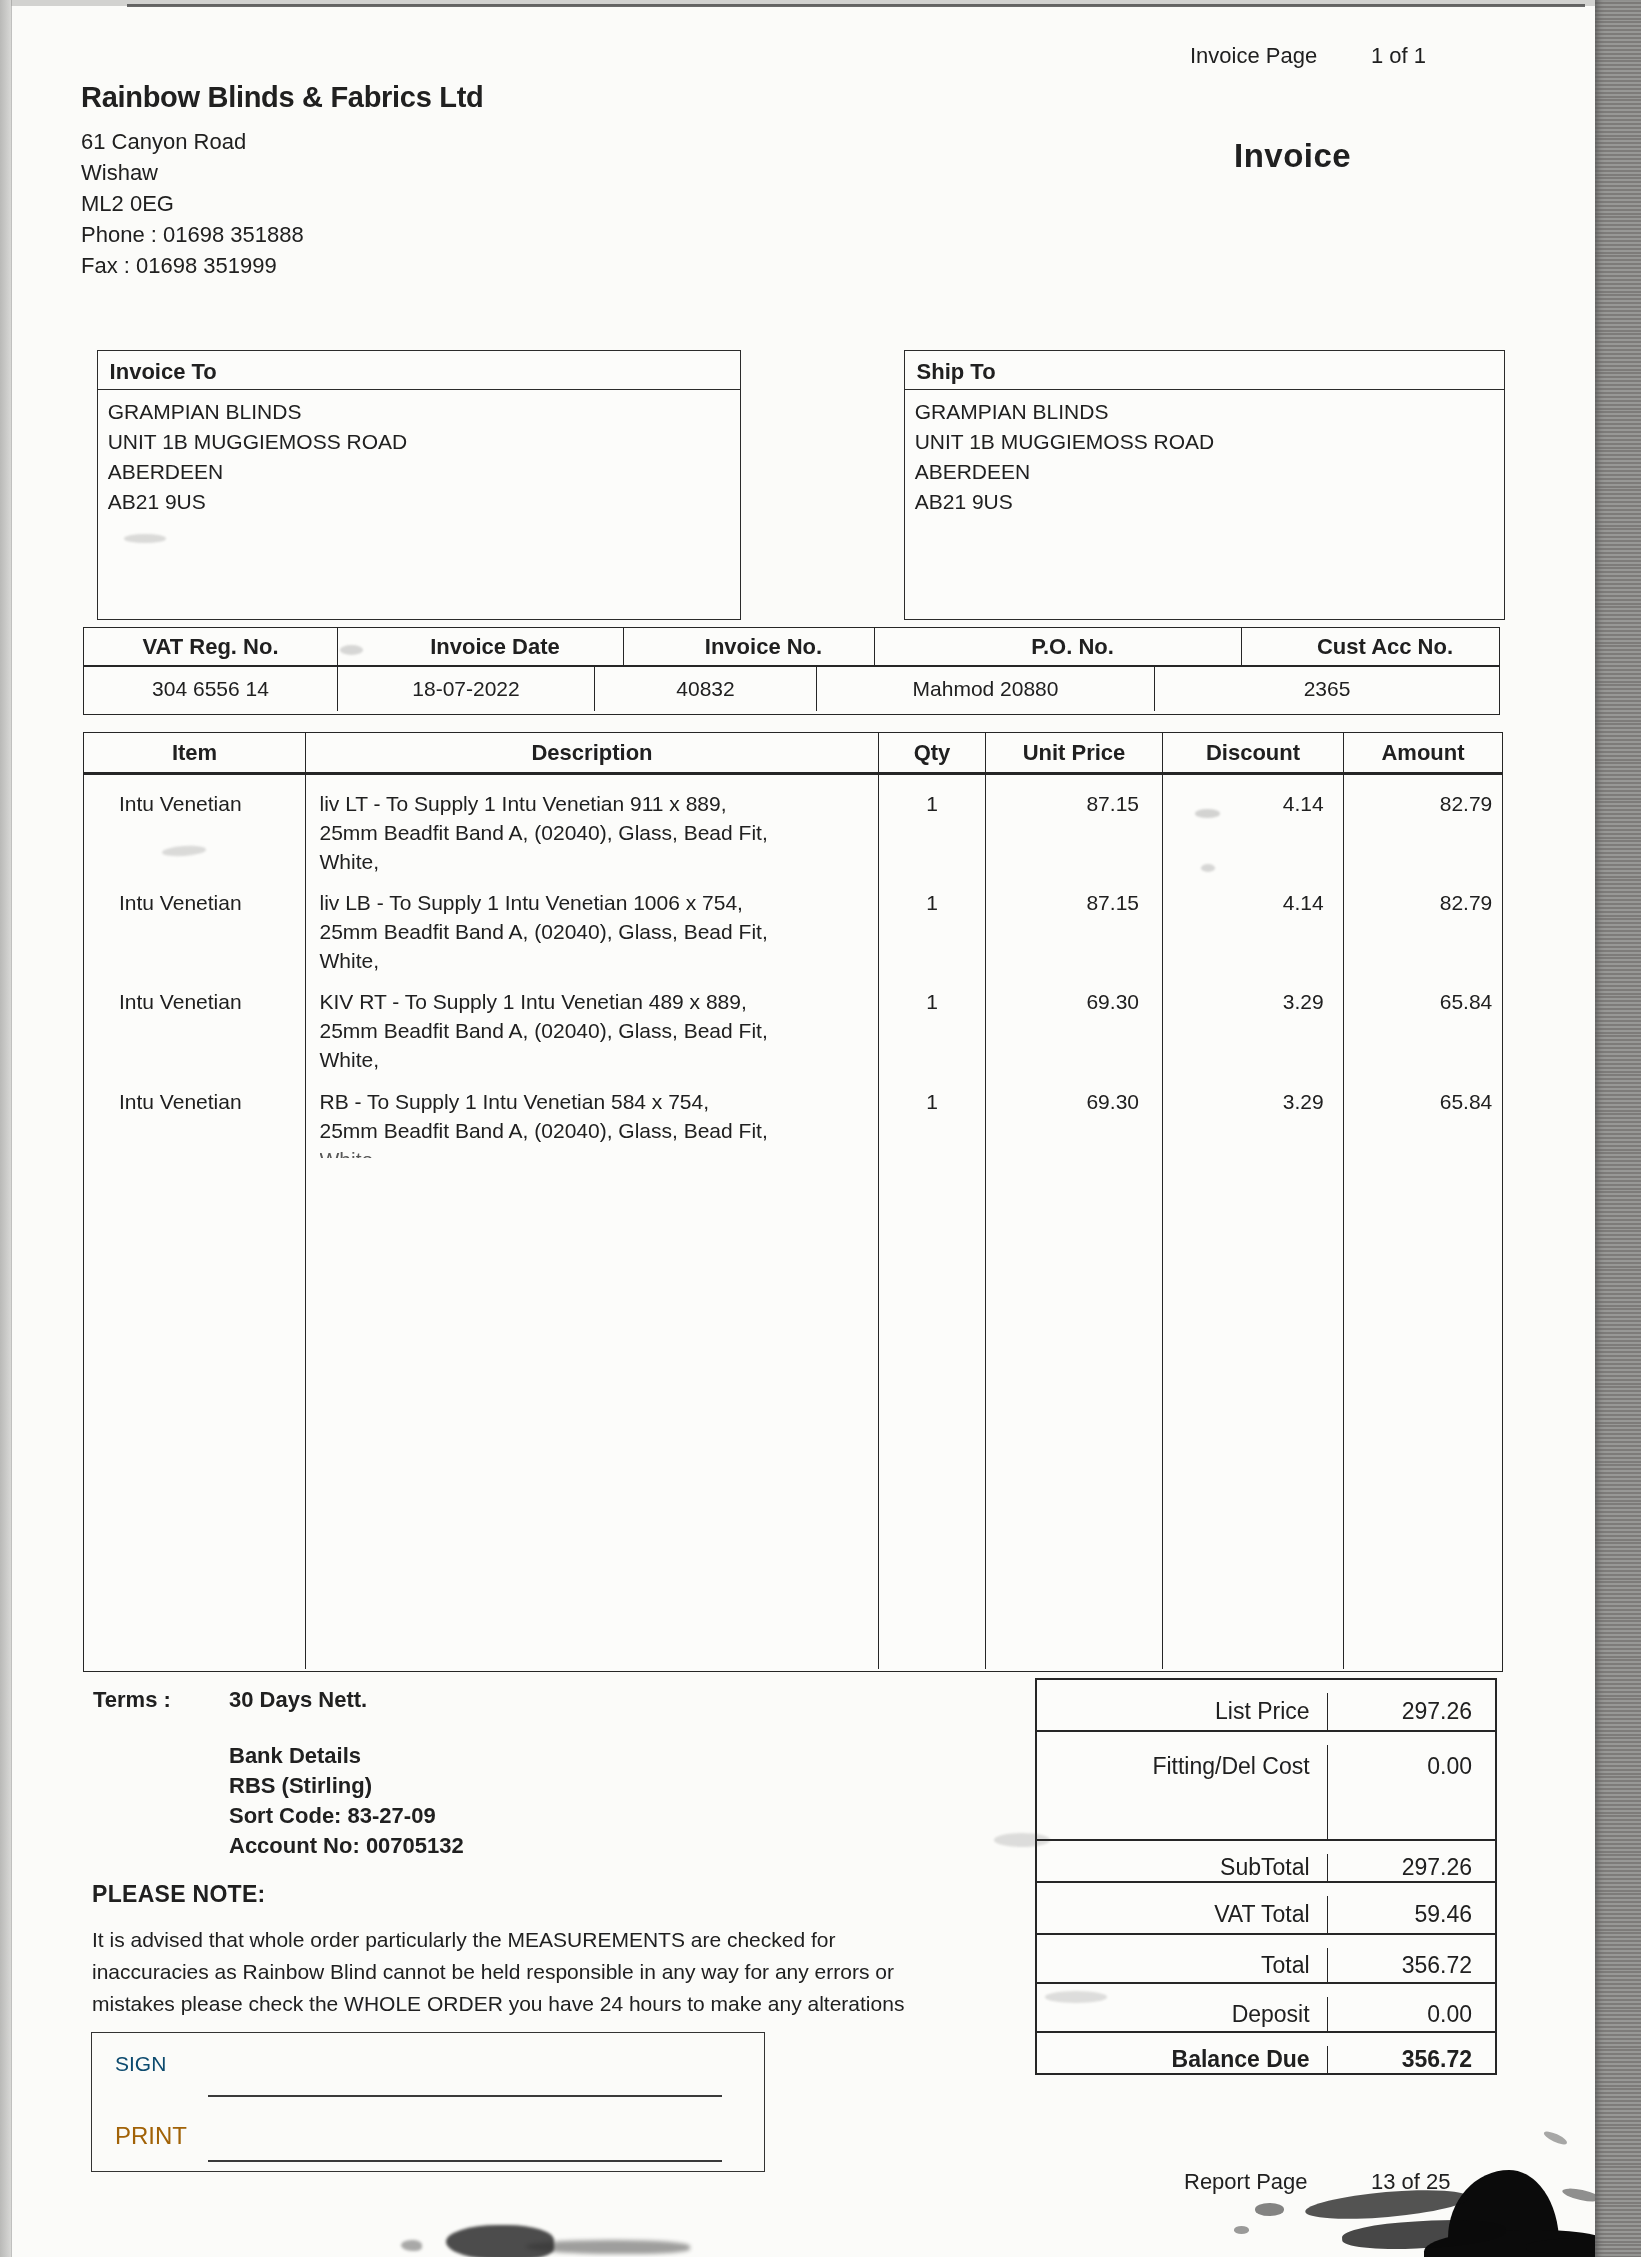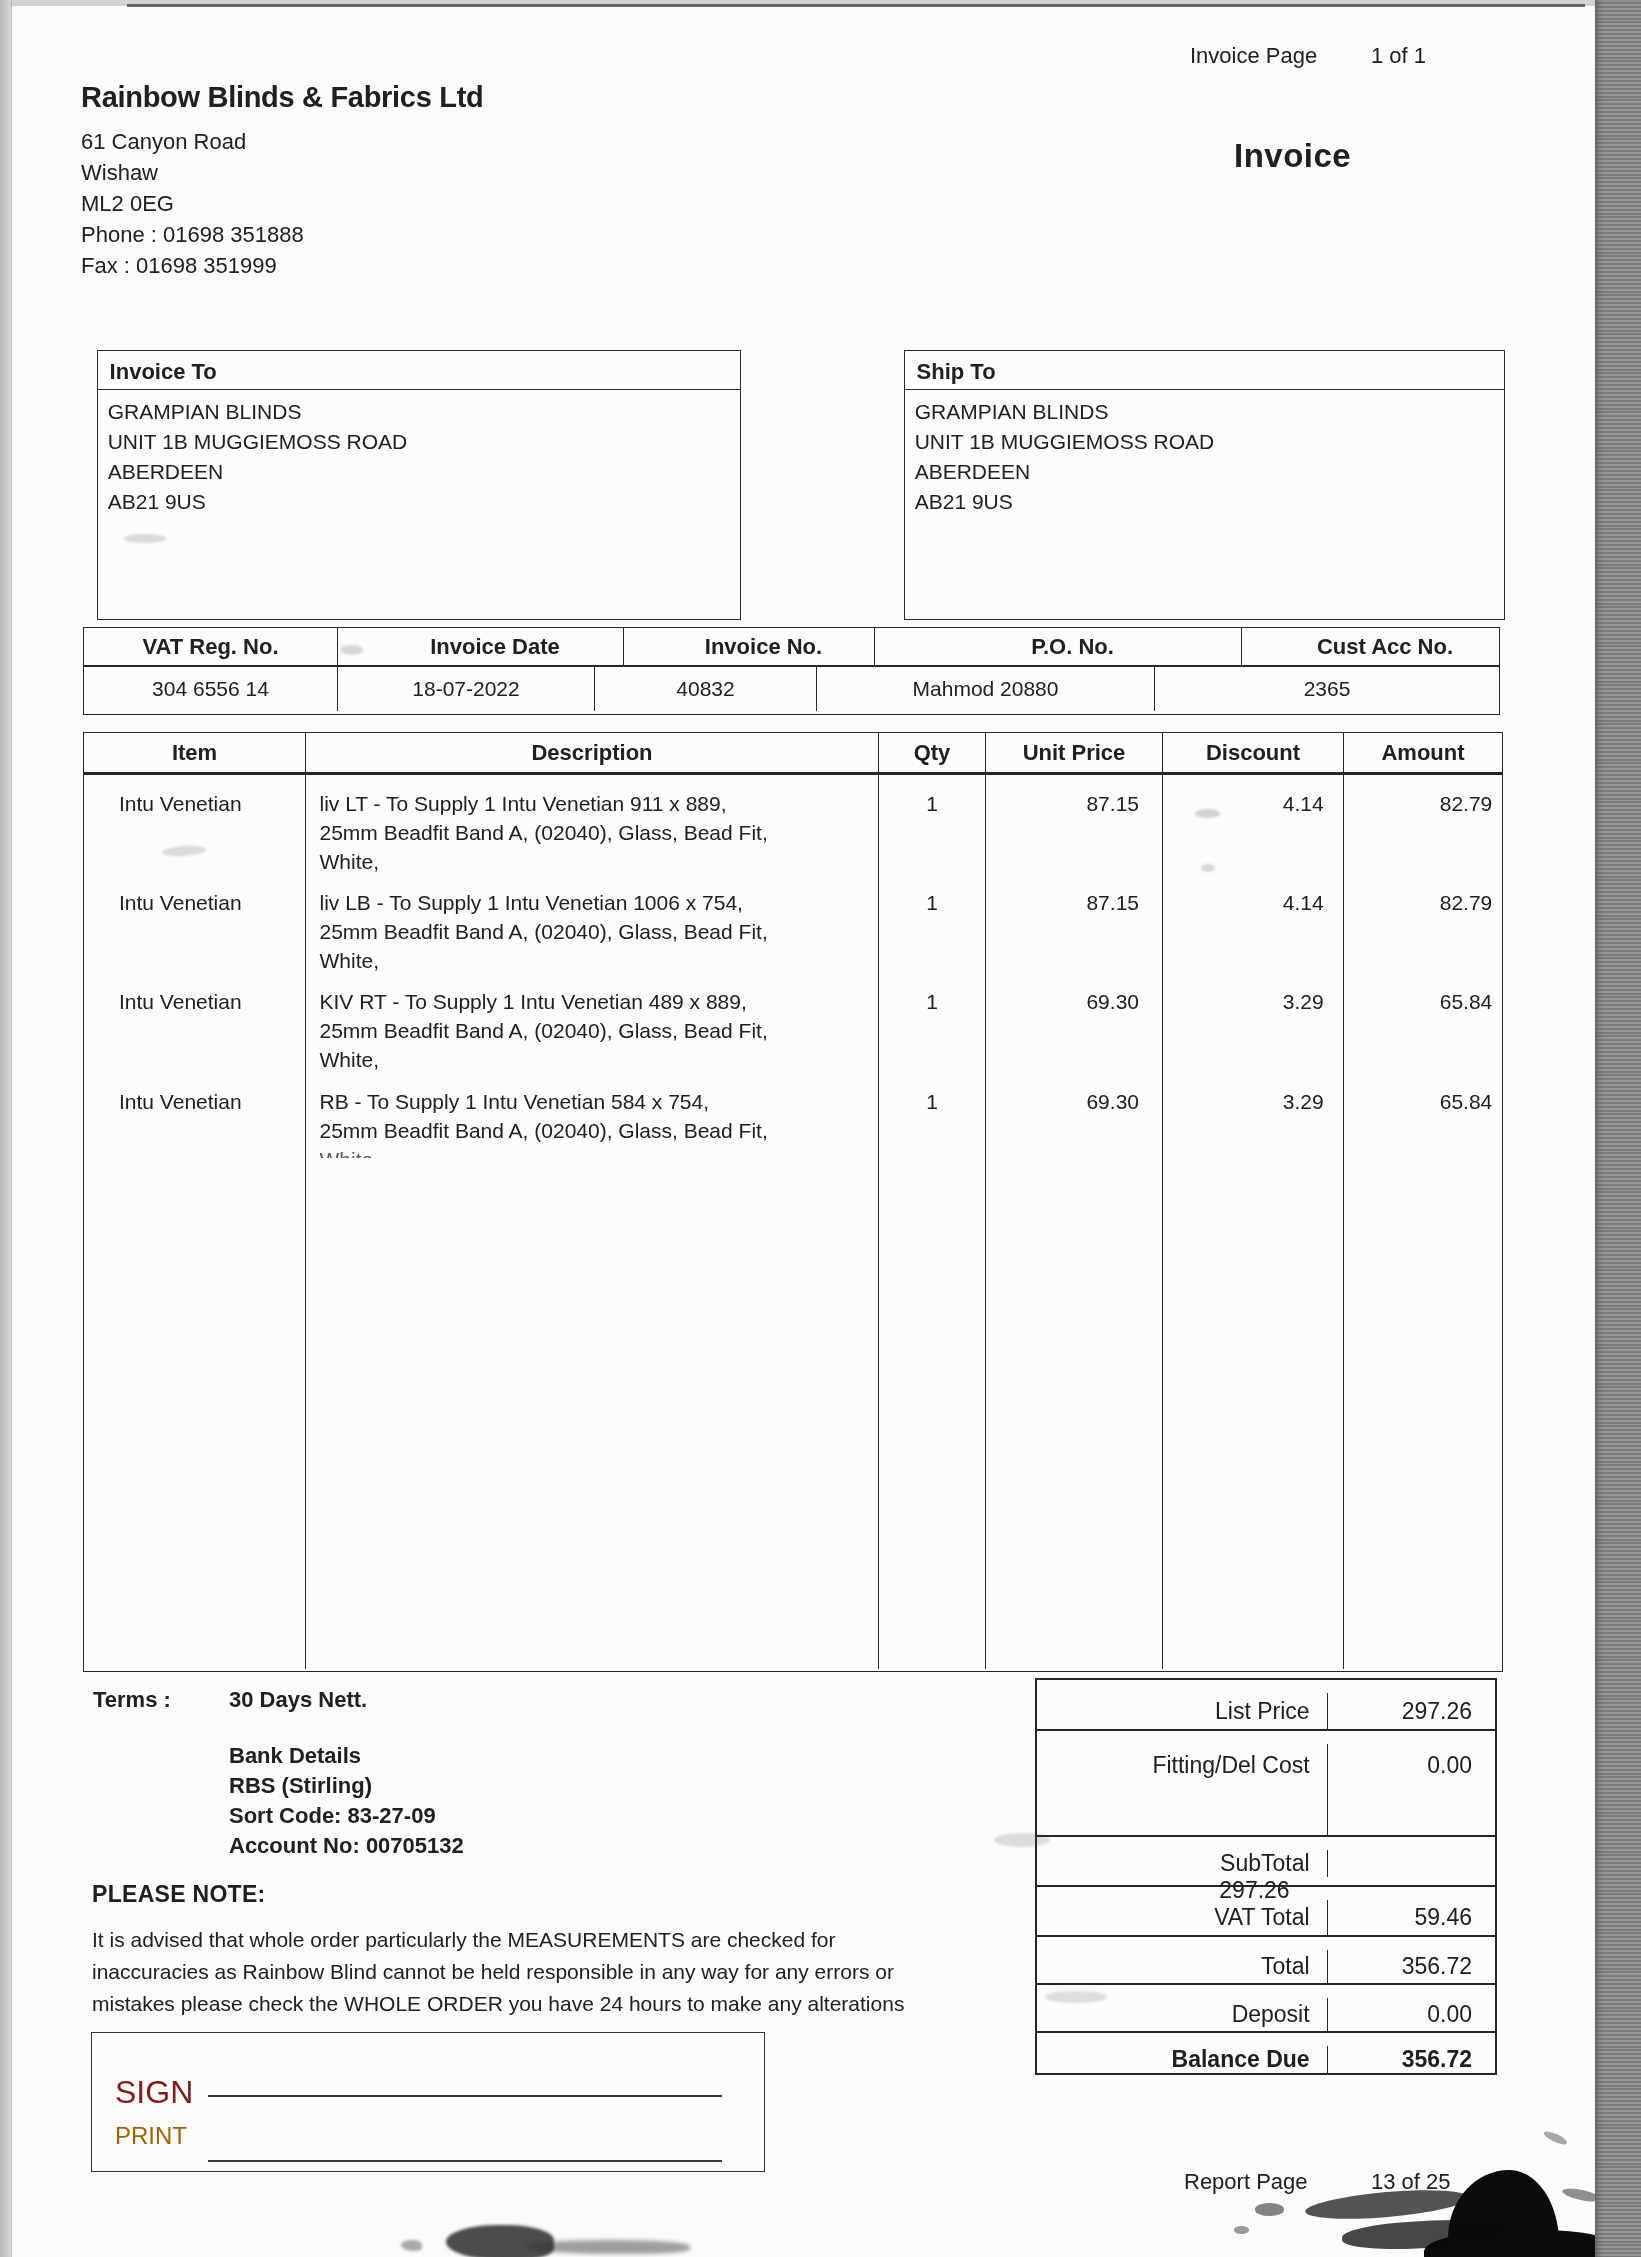--- a/index.html
+++ b/index.html
@@ -70,26 +70,26 @@
   .totals-table{position:absolute;left:1035px;top:1678px;width:462px;height:397px;border:2.9px solid #262626;
     box-sizing:border-box;background:#fcfcfa;display:flex;flex-direction:column;}
   .t-row{display:flex;border-bottom:2.9px solid #262626;align-items:center;margin-top:13px;}
   .t-row:last-child{border-bottom:none;flex:1;}
   .t-label{width:291px;border-right:1.9px solid #262626;box-sizing:border-box;text-align:right;
     padding-right:17.4px;font-size:23px;align-self:stretch;display:flex;align-items:center;justify-content:flex-end;}
   .t-value{flex:1;text-align:right;padding-right:23px;font-size:23px;}
   .t-h1{height:50px;} .t-h2{height:125px;align-items:flex-start;}
   .t-h2 .t-label{align-items:flex-start;padding-top:7.7px;}
   .t-h2 .t-value{padding-top:7.7px;}
-  .t-h3{height:35px;flex-direction:column;} .t-h4{height:49px;} .t-h5{height:46px;} .t-h6{height:45px;}
+  .t-h3{height:35px;} .t-h4{height:49px;} .t-h5{height:46px;} .t-h6{height:45px;}
   .t-bold .t-label,.t-bold .t-value{font-weight:bold;}
   
   .sign-box{position:absolute;left:91px;top:2032px;width:674px;height:140px;border:1.9px solid #333;
     box-sizing:border-box;}
-  .sign-label{position:absolute;left:23px;top:41px;font-size:32px;color:#7f1d1d;}
+  .sign-label{position:absolute;left:23px;top:19px;font-size:21px;color:#0c4a6e;}
   .print-label{position:absolute;left:23px;top:89px;font-size:24px;color:#a16207;}
   .sig-line{position:absolute;left:116px;width:514px;height:0;border-top:2.9px solid #3a3a3a;}
   .line-sign{top:62px;} .line-print{top:127px;}
   
   .report-page-row{position:absolute;left:1184px;top:2169px;font-size:22px;}
   .report-page-row .val{position:absolute;left:187px;top:0;white-space:nowrap;}
   
   .blob{position:absolute;background:#0b0b0b;}
   .blob-main{left:1448px;top:2170px;width:111px;height:97px;border-radius:55% 45% 35% 40%/70% 75% 20% 25%;}
   .blob-base{left:1424px;top:2230px;width:193px;height:43px;border-radius:50% 40% 20% 30%;}

